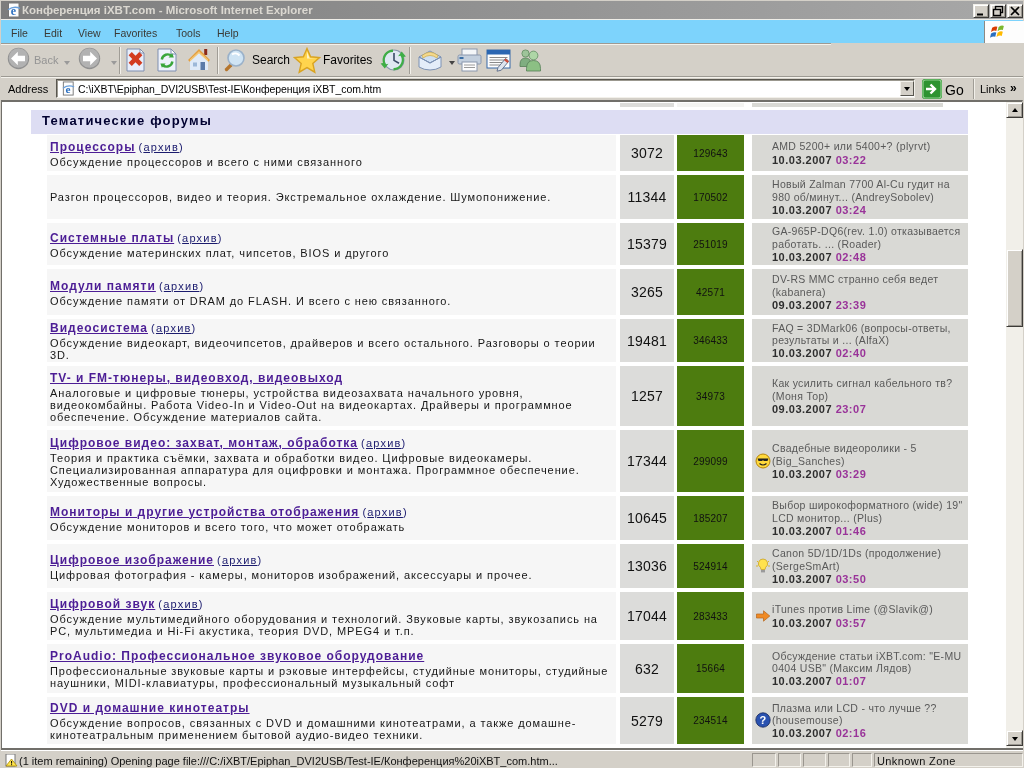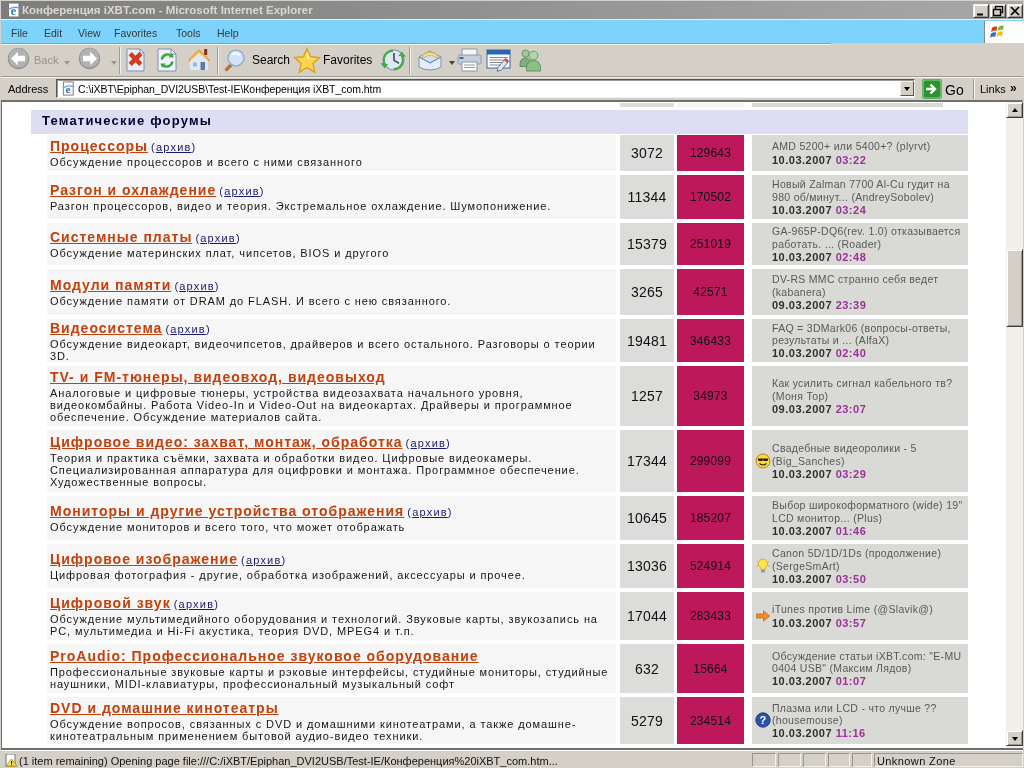--- a/index.html
+++ b/index.html
@@ -28,23 +28,23 @@
 .sbtn{left:0;width:17px;height:16px;background:#d4d0c8;border:1px solid;border-color:#f1efe9 #3c3a37 #3c3a37 #f1efe9;box-shadow:inset 1px 1px 0 #fff, inset -1px -1px 0 #9a9790}
 #thumb{left:0;top:147px;width:17px;height:78px;background:#d4d0c8;border:1px solid;border-color:#f1efe9 #3c3a37 #3c3a37 #f1efe9;box-shadow:inset 1px 1px 0 #fff, inset -1px -1px 0 #9a9790}
 .arr{display:block;margin:3px auto 0;width:0;height:0}
 
 #page{left:2px;top:102px;width:1004px;height:646px;overflow:hidden;background:#fff;font-size:11px}
 .hdr{position:absolute;left:29px;width:937px;background:#ddddf3;color:#000030;font-weight:bold;font-size:13px;letter-spacing:1.2px}
 .row{position:absolute;left:29px;width:937px}
 .cell{position:absolute;top:0;height:100%;display:flex;flex-direction:column;justify-content:center}
 .c2{left:16px;width:569px;background:#f6f6f6;padding-left:3px}
 .c3{left:589px;width:54px;background:#dcdcda;align-items:center;font-size:14px;color:#111;letter-spacing:.2px}
-.c4{left:646px;width:67px;background:#be185d;align-items:center;font-size:12px;color:#111;letter-spacing:.2px}
+.c4{left:646px;width:67px;background:#4d7c0f;align-items:center;font-size:10px;color:#111;letter-spacing:.2px}
 .c5{left:721px;width:216px;background:#d9d9d5;padding-left:20px;font-size:10.5px;color:#595959;letter-spacing:.3px}
-.flink{font-size:14px;font-weight:bold;color:#c2410c;text-decoration:underline;letter-spacing:1px}
+.flink{font-size:12px;font-weight:bold;color:#4c1d95;text-decoration:underline;letter-spacing:1px}
 .arh{font-size:11px;font-weight:normal;color:#1b1b6e;letter-spacing:1.2px}
 .desc{font-size:11px;color:#161616;line-height:12px;letter-spacing:.9px}
 .lp1{line-height:12.4px}
 .lpd{color:#2e2e2e;font-weight:bold;font-size:11px;letter-spacing:.5px;margin-top:1px}
 .lpt{color:#993399}
 .lpico{position:absolute;left:3px;width:16px;height:16px}
 
 #statusbar{left:1px;top:750px;width:1022px;height:17px;background:#d4d0c8;border-top:1px solid #fff}
 .spane{position:absolute;top:2px;height:14px;border:1px solid;border-color:#9a968f #f4f2ec #f4f2ec #9a968f}
 #stext{left:18px;top:4px;font-size:11px;color:#111;white-space:nowrap}
@@ -206,21 +206,20 @@
       </div>
 <div class="cell c3">3072</div>
 <div class="cell c4">129643</div>
 <div class="cell c5">
         <div class="lp1">AMD 5200+ или 5400+? (plyrvt)</div>
         <div class="lpd">10.03.2007 <span class="lpt">03:22</span></div>
       </div>
 </div>
 <div class="row" style="top:73px;height:44px">
 <div class="cell c2">
-        <div style="line-height:17px"><span class="flink">Разгон и охлаждение</span> <span class="arh">(<span style="text-decoration:underline">архив</span>)</span></div>
         <div class="desc">Разгон процессоров, видео и теория. Экстремальное охлаждение. Шумопонижение.</div>
       </div>
 <div class="cell c3">11344</div>
 <div class="cell c4">170502</div>
 <div class="cell c5">
         <div class="lp1">Новый Zalman 7700 Al-Cu гудит на<br>980 об/минут... (AndreySobolev)</div>
         <div class="lpd">10.03.2007 <span class="lpt">03:24</span></div>
       </div>
 </div>
 <div class="row" style="top:121px;height:42px">
@@ -296,21 +295,21 @@
 <div class="cell c3">10645</div>
 <div class="cell c4">185207</div>
 <div class="cell c5">
         <div class="lp1">Выбор широкоформатного (wide) 19"<br>LCD монитор... (Plus)</div>
         <div class="lpd">10.03.2007 <span class="lpt">01:46</span></div>
       </div>
 </div>
 <div class="row" style="top:442px;height:44px">
 <div class="cell c2">
         <div style="line-height:17px"><span class="flink">Цифровое изображение</span> <span class="arh">(<span style="text-decoration:underline">архив</span>)</span></div>
-        <div class="desc">Цифровая фотография - другие, обработка изображений, аксессуары и прочее.</div>
+        <div class="desc">Цифровая фотография - камеры, мониторов изображений, аксессуары и прочее.</div>
       </div>
 <div class="cell c3">13036</div>
 <div class="cell c4">524914</div>
 <div class="cell c5">
         <svg class="lpico" style="top:14px" width="16" height="16" viewBox="0 0 16 16">
           <path d="M8 1 a4.6 4.6 0 0 1 2.6 8.4 l-.6 2.1 h-4 l-.6-2.1 A4.6 4.6 0 0 1 8 1 Z" fill="#ffe24d" stroke="#c9a227" stroke-width=".8"></path>
           <rect x="6" y="12" width="4" height="2.4" fill="#9a9a9a"></rect>
           <path d="M2 3 l1.4 1.4 M14 3 l-1.4 1.4 M1 8 h2 M13 8 h2" stroke="#d9b62a"></path>
         </svg>
         <div class="lp1">Canon 5D/1D/1Ds (продолжение)<br>(SergeSmArt)</div>
@@ -351,21 +350,21 @@
       </div>
 <div class="cell c3">5279</div>
 <div class="cell c4">234514</div>
 <div class="cell c5">
         <svg class="lpico" style="top:15px" width="16" height="16" viewBox="0 0 16 16">
           <circle cx="8" cy="8" r="7.2" fill="#2a52b0"></circle>
           <circle cx="8" cy="8" r="7.2" fill="none" stroke="#16275c" stroke-width=".8"></circle>
           <text x="8" y="12" font-size="11" font-weight="bold" fill="#fff" text-anchor="middle" font-family="Liberation Sans">?</text>
         </svg>
         <div class="lp1">Плазма или LCD - что лучше ??<br>(housemouse)</div>
-        <div class="lpd">10.03.2007 <span class="lpt">11:16</span></div>
+        <div class="lpd">10.03.2007 <span class="lpt">02:16</span></div>
       </div>
 </div>
 </div>
 <div class="abs" id="scrollbar">
   <div class="abs sbtn" style="top:0">
       <div class="arr" style="border-left:3.5px solid transparent;border-right:3.5px solid transparent;border-bottom:4px solid #000;margin-top:5px"></div>
     </div>
   <div class="abs" id="thumb"></div>
   <div class="abs sbtn" style="top:628px">
       <div class="arr" style="border-left:3.5px solid transparent;border-right:3.5px solid transparent;border-top:4px solid #000;margin-top:6px"></div>

